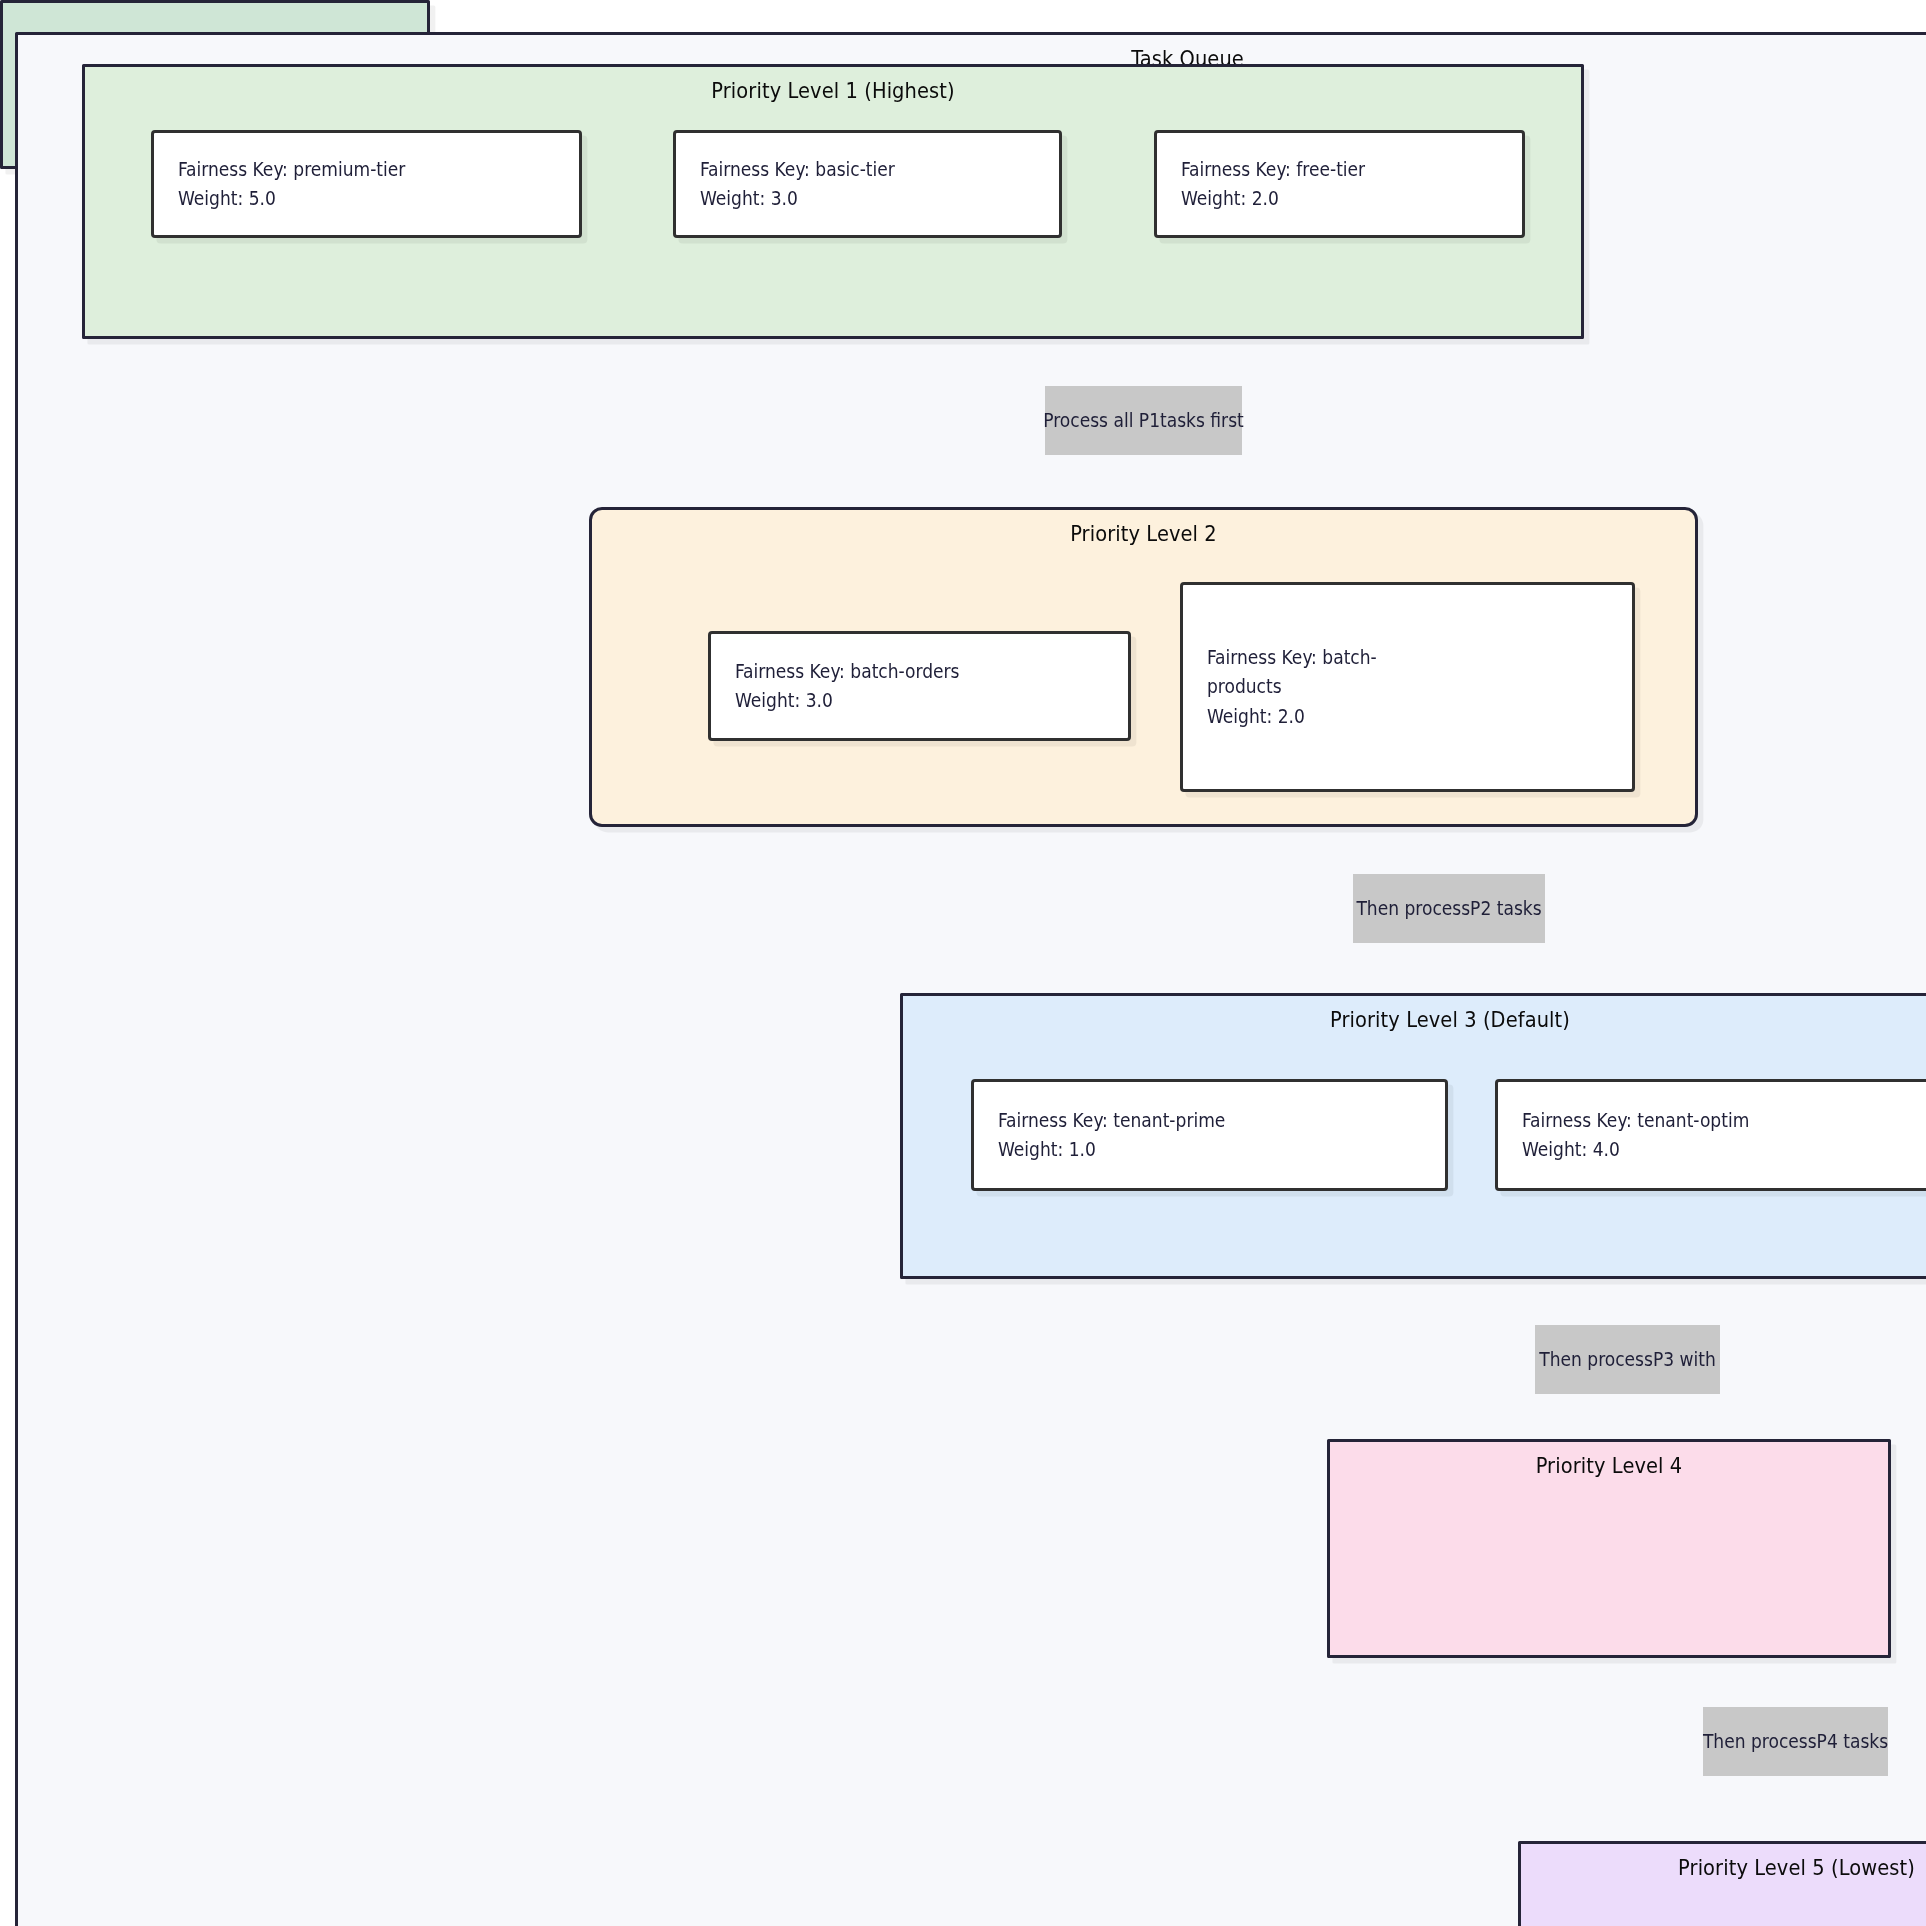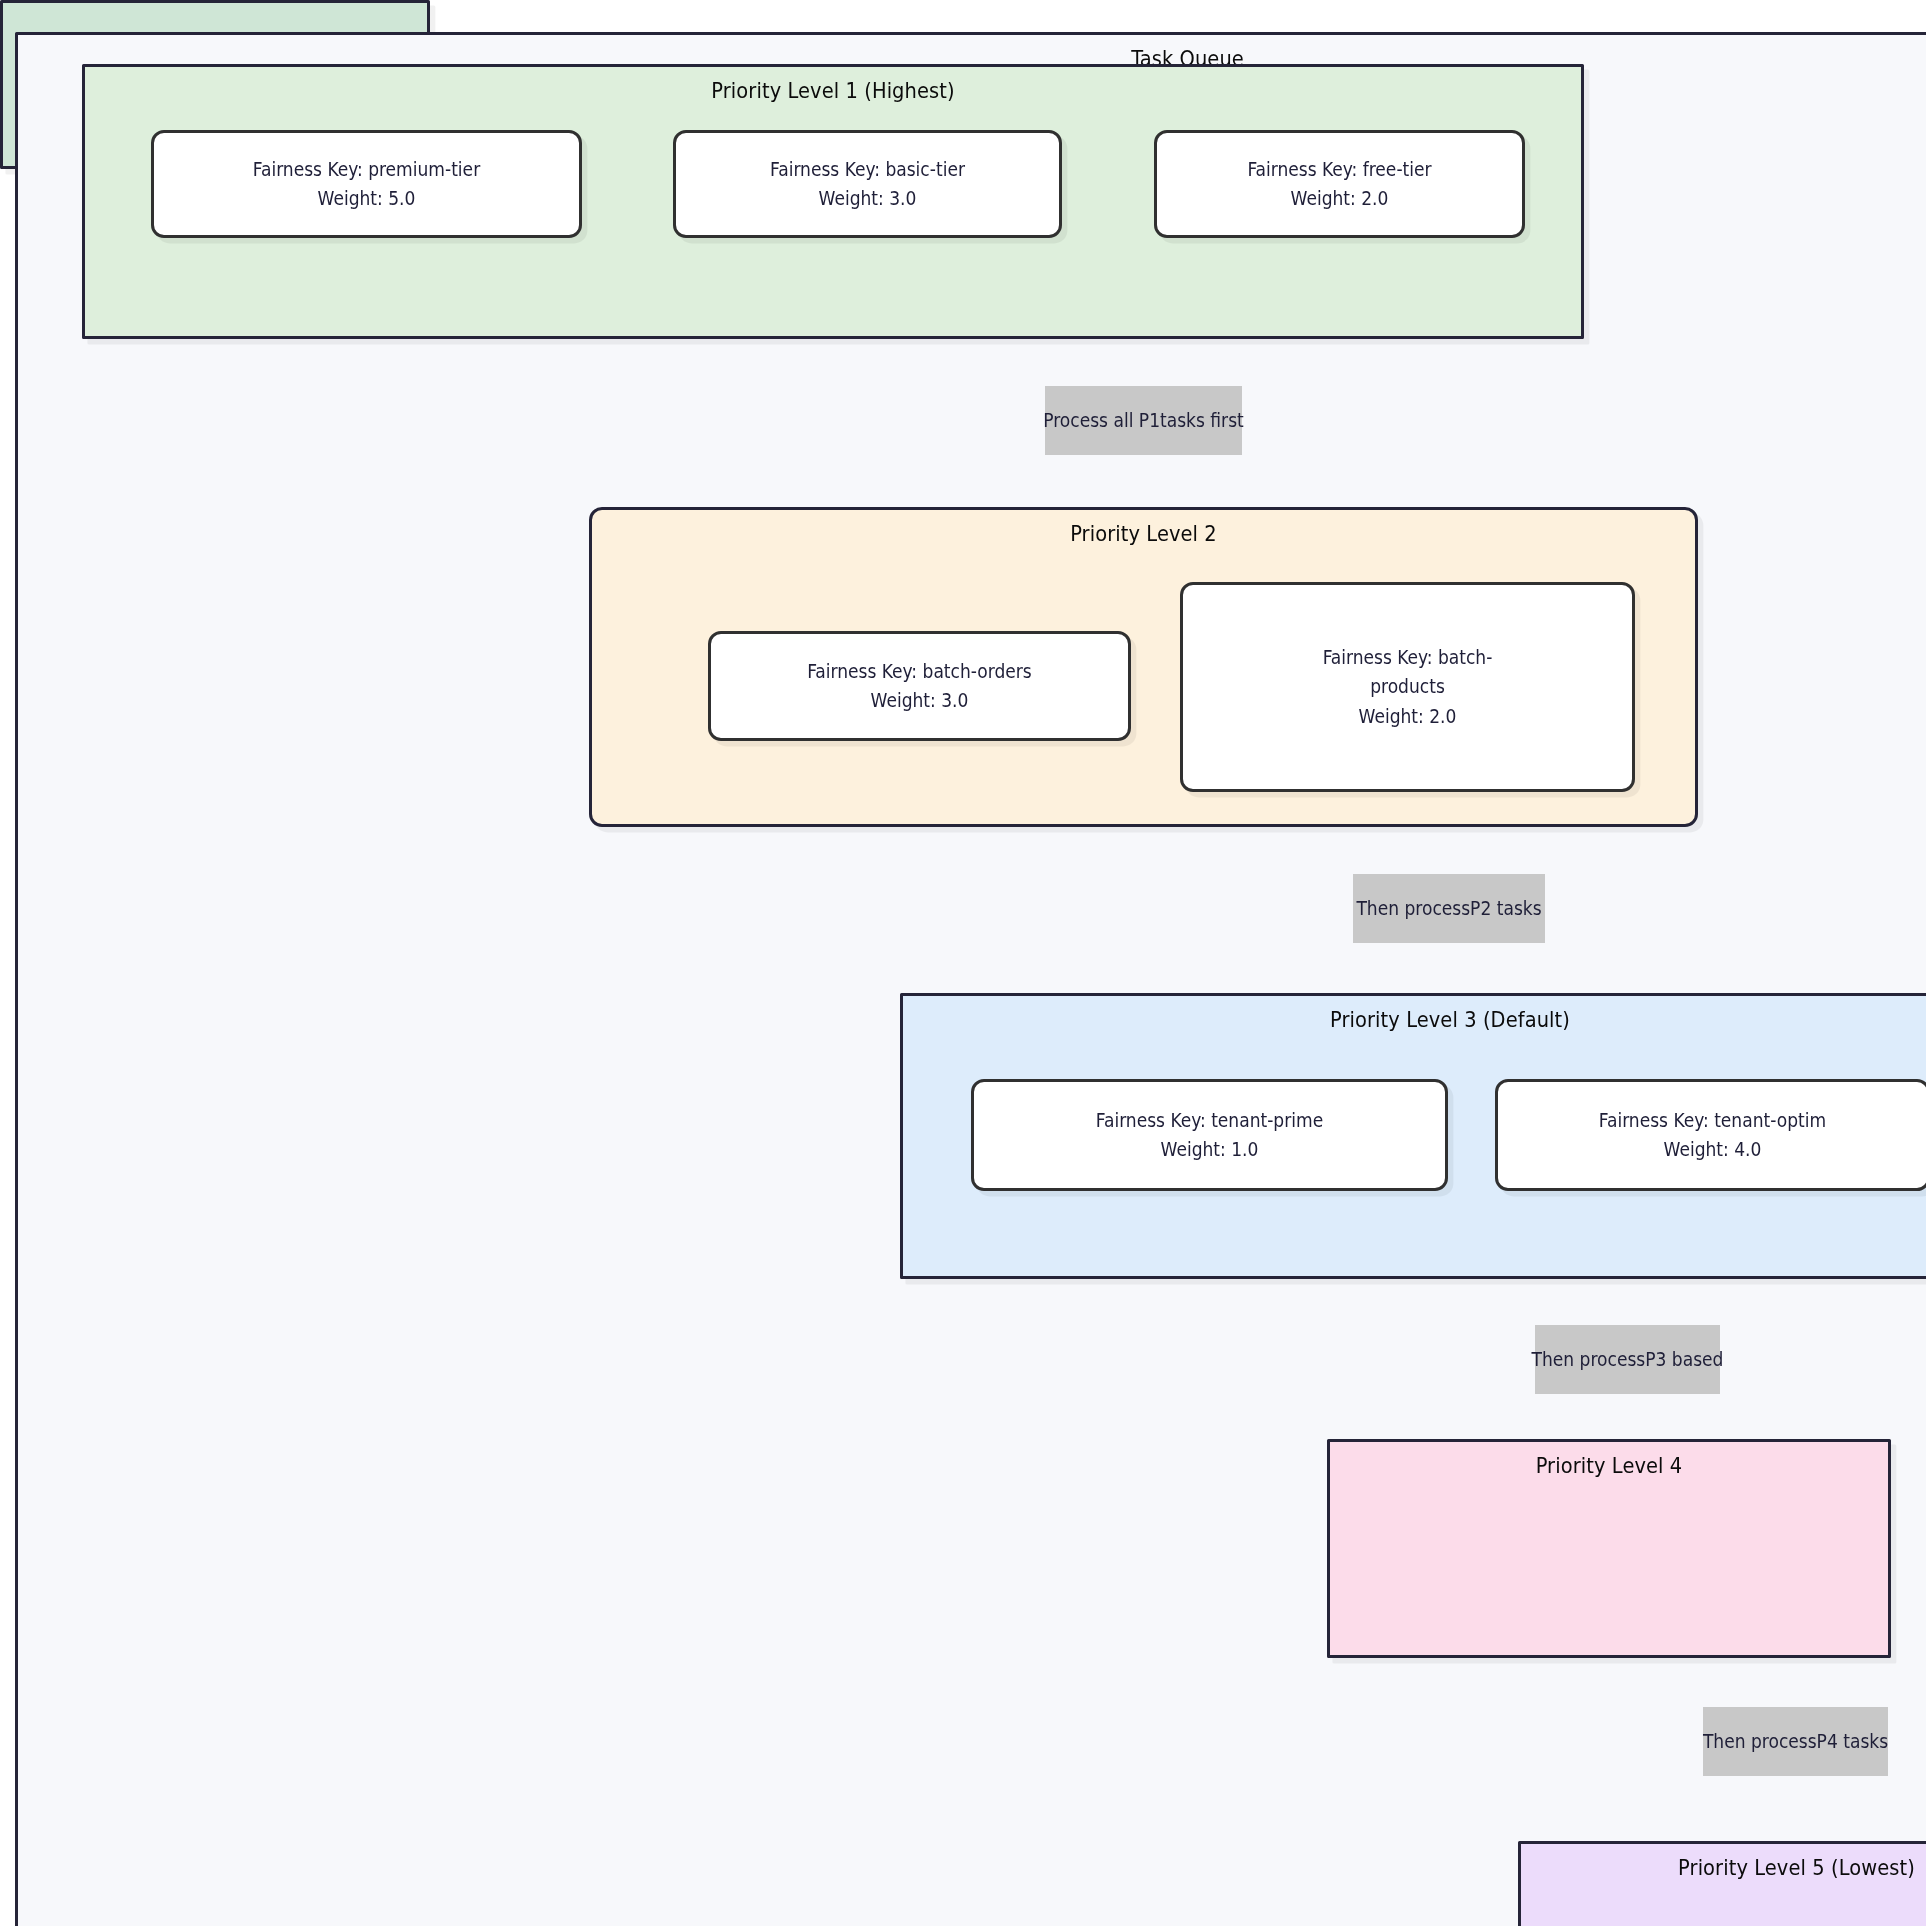--- a/index.html
+++ b/index.html
@@ -22,25 +22,25 @@
   #taskqueue{left:14.6px;top:32px;width:2346px;height:2085px;background:#f7f8fb;}
   #p1{left:82px;top:64px;width:1502px;height:275px;background:#deefdc;}
   #p2{left:589px;top:507px;width:1109px;height:320px;background:#fdf1dd;border-radius:13px;}
   #p3{left:900px;top:993px;width:1100px;height:286px;background:#ddecfb;}
   #p4{left:1327px;top:1439px;width:564px;height:219px;background:#fcdcea;}
   #p5{left:1518px;top:1841px;width:557px;height:237px;background:#ecdcfb;}
 
   
   .leaf{
     position:absolute;box-sizing:border-box;
-    background:#ffffff;border:3.1px solid #303030;border-radius:13px;
+    background:#ffffff;border:3.1px solid #303030;border-radius:4px;
     box-shadow:5.4px 5.4px 0 0 rgba(0,0,0,0.055);
     display:flex;flex-direction:column;align-items:center;justify-content:center;
-    color:#1f1f38;font-size:19px;line-height:1.55;text-align:center;
-    padding:0 0;
+    color:#1f1f38;font-size:19px;line-height:1.55;text-align:left;
+    padding:0 24px;
   }
   .leaf .ln{display:block;width:100%;}
 
   
   #workers{
     left:611px;top:2211px;width:430px;height:169px;
     background:#cfe6d6;border:3.5px solid #252438;border-radius:1.5px;
     box-shadow:5.4px 5.4px 0 0 rgba(0,0,0,0.055);
     display:flex;flex-direction:column;align-items:center;justify-content:center;
     color:#1f1f38;font-size:20px;line-height:1.45;text-align:center;
@@ -146,21 +146,21 @@
     <span class="ln">Fairness Key: tenant-prime</span>
     <span class="ln">Weight: 1.0</span>
   </div>
   <div class="leaf" style="left:1495px;top:1079px;width:435px;height:112px;">
     <span class="ln">Fairness Key: tenant-optim</span>
     <span class="ln">Weight: 4.0</span>
   </div>
 
   <div class="edge-label" style="left:1535px;top:1325px;width:185px;height:69px;">
     <span>Then process</span>
-    <span>P3 based</span>
+    <span>P3 with</span>
   </div>
 
   <div class="cluster" id="p4">
     <div class="cluster-title" style="top:10.8px;">Priority Level 4</div>
   </div>
 
   <div class="edge-label" style="left:1703px;top:1707px;width:185px;height:69px;">
     <span>Then process</span>
     <span>P4 tasks</span>
   </div>

